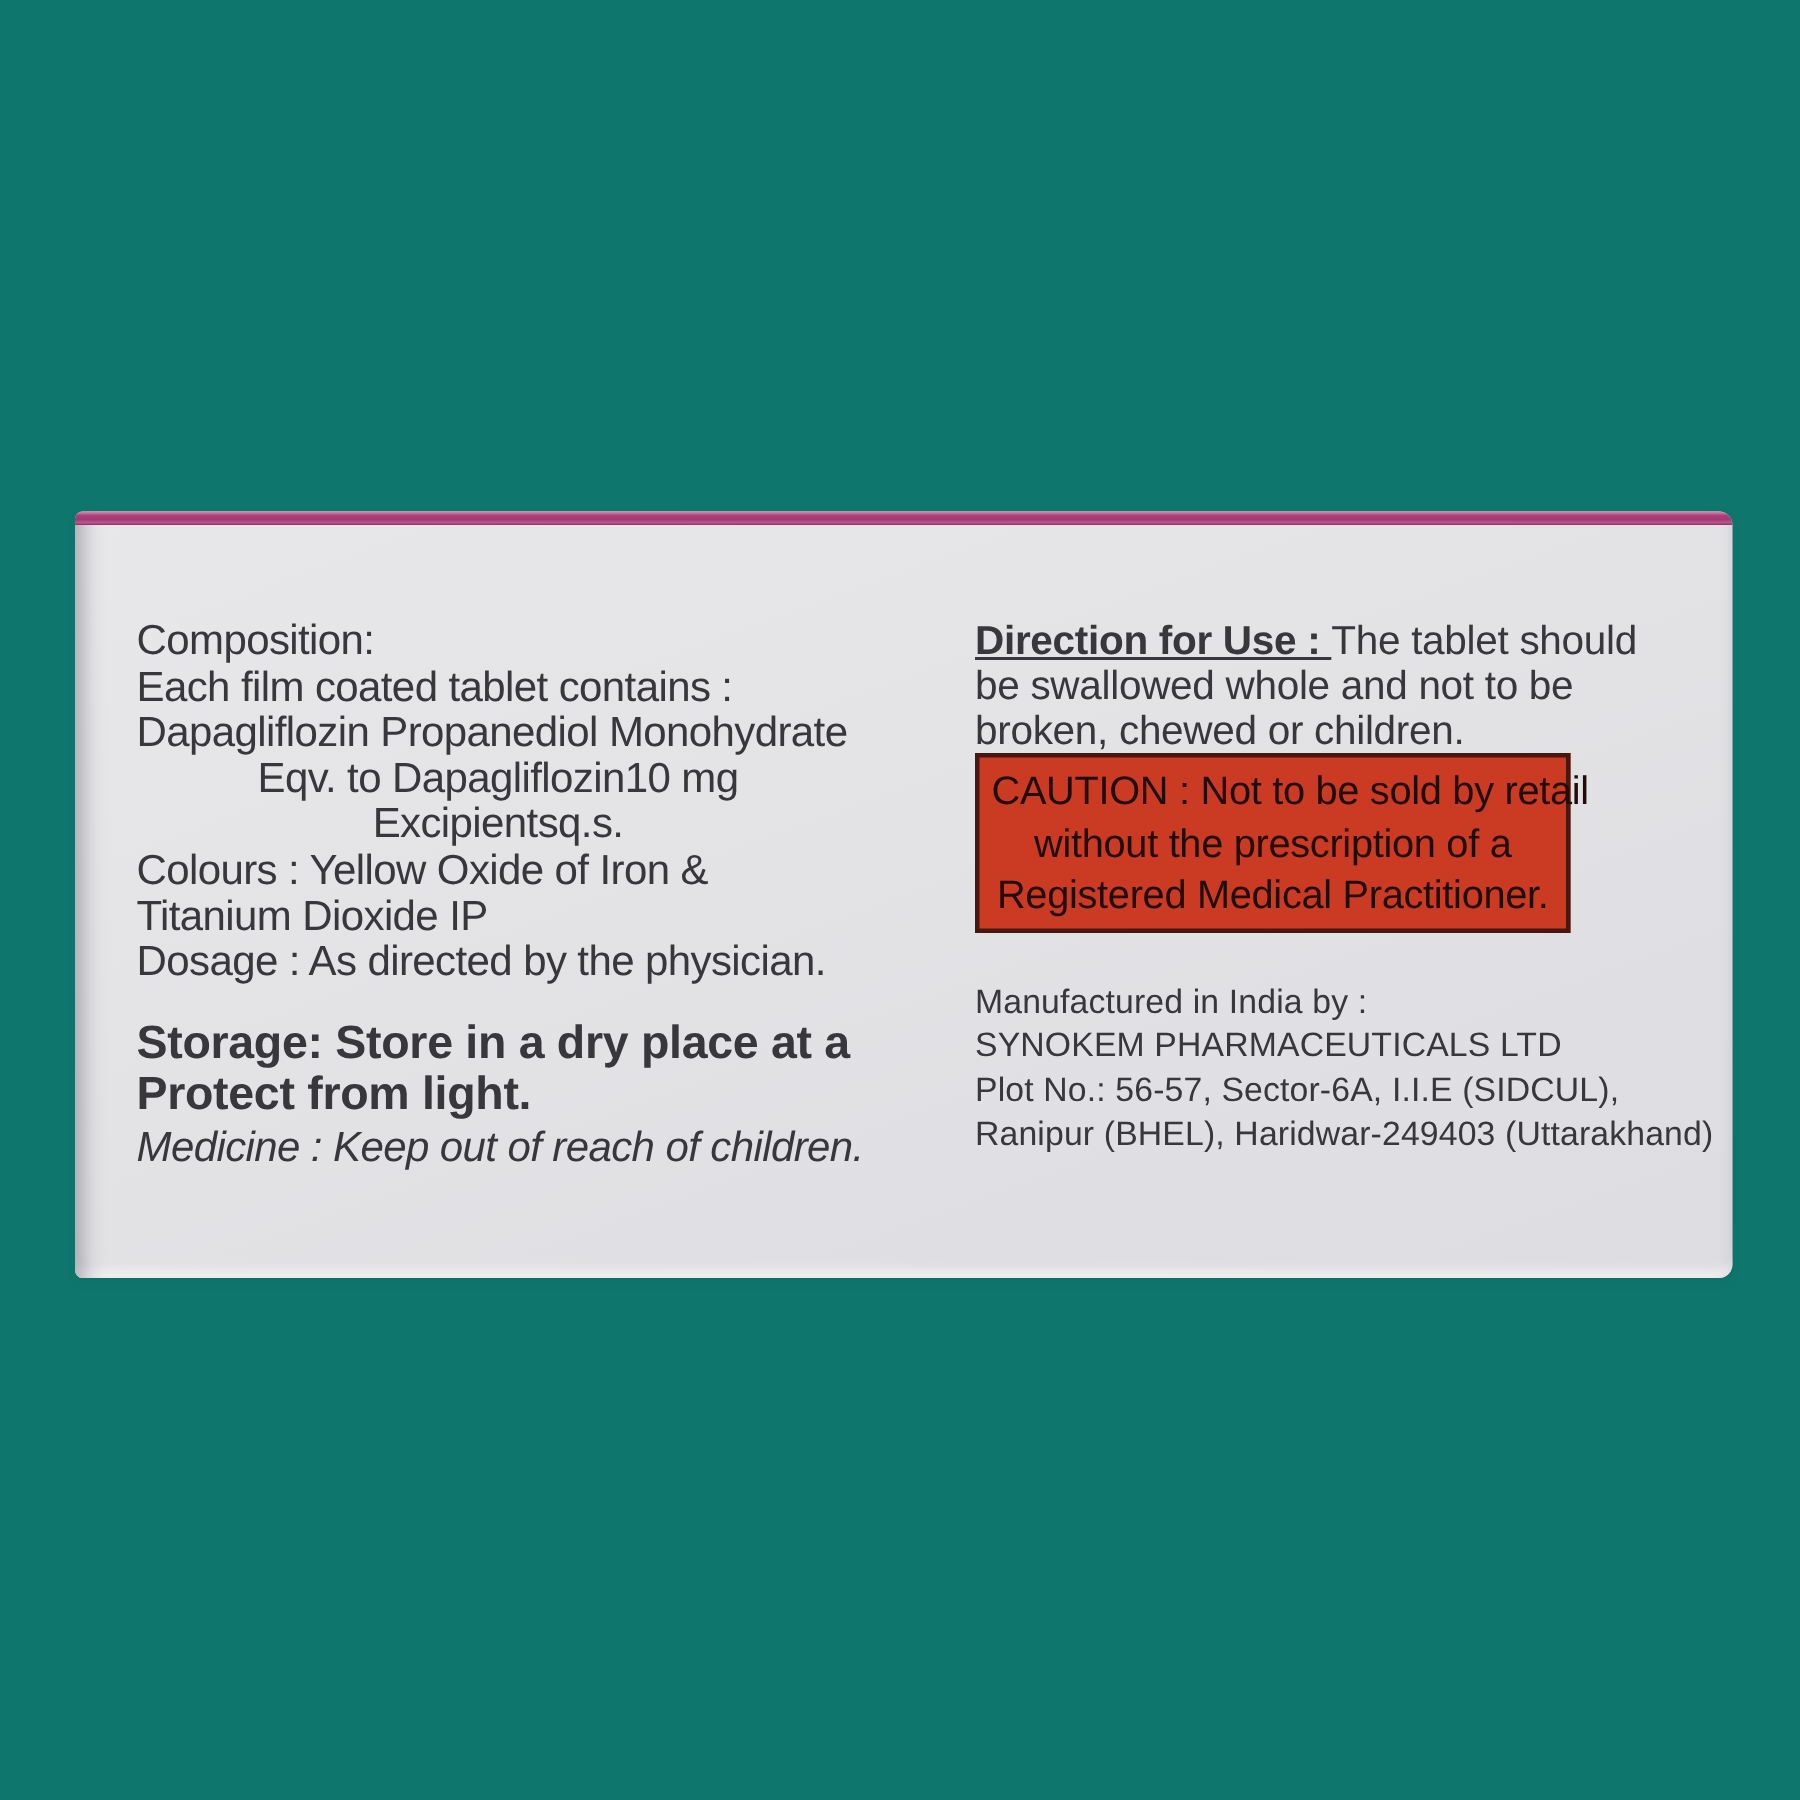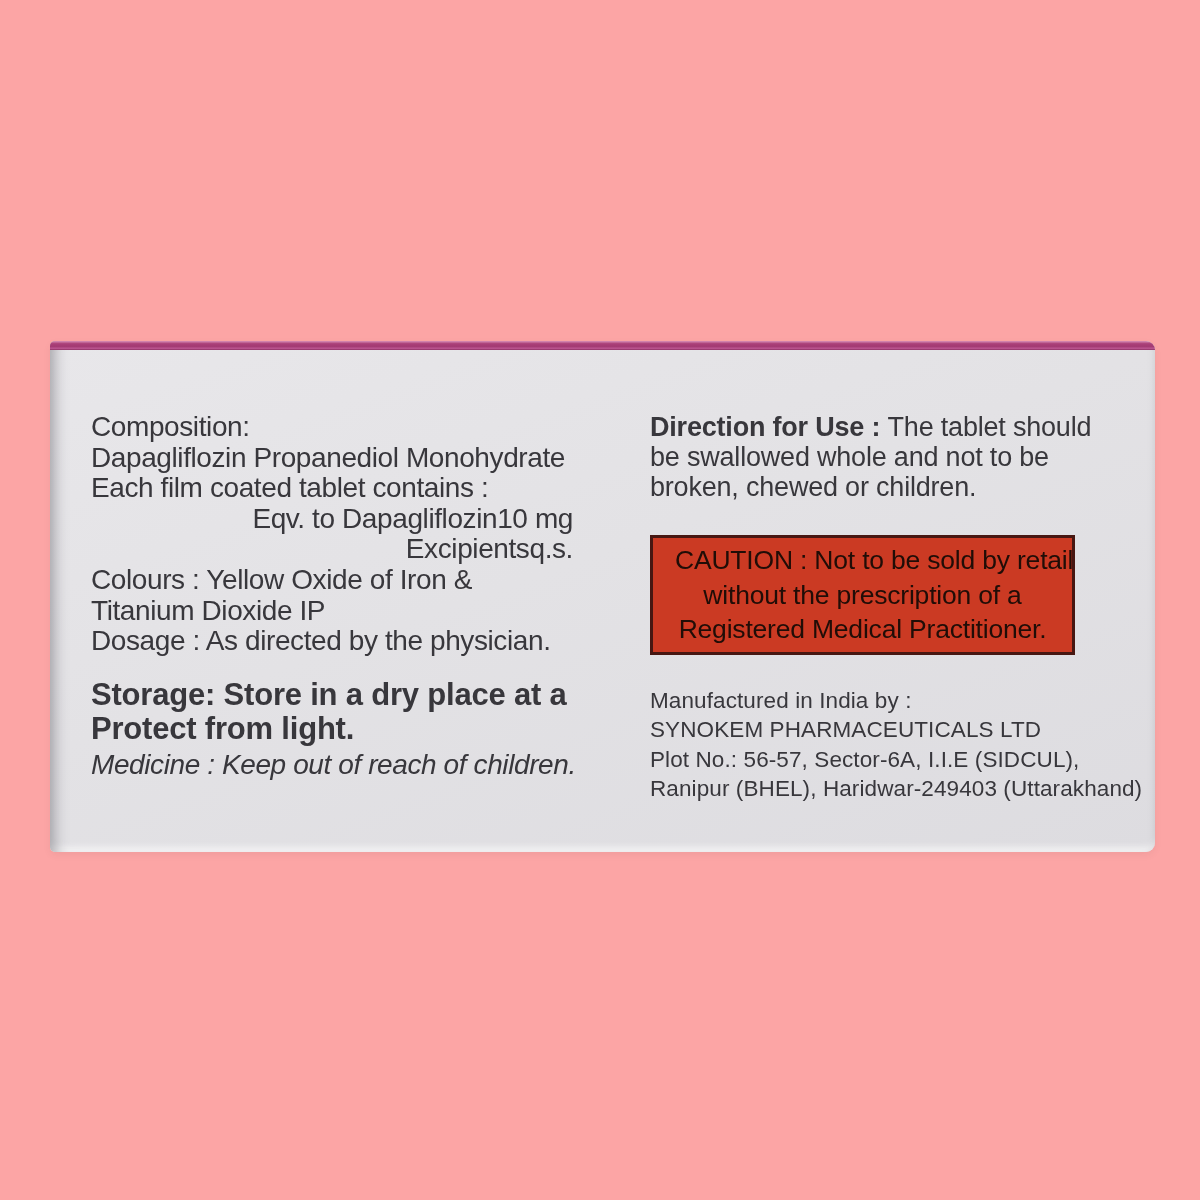--- a/index.html
+++ b/index.html
@@ -1,18 +1,18 @@
 <!DOCTYPE html>
 <html><head>
 <meta charset="utf-8">
 <style>
   html,body { margin:0; padding:0; background:#fdfdfd; }
   .scene {
     position:relative; width:1200px; height:1200px; overflow:hidden;
-    background:#fca5a5;
+    background:#0f766e;
     font-family:"Liberation Sans", sans-serif;
   }
   .box {
     position:absolute; left:50px; top:341px; width:1105px; height:511px;
     background:linear-gradient(160deg,#e8e7ea 0%, #e3e2e5 45%, #dddce0 100%);
     border-radius:5px 9px 9px 5px;
     box-shadow:
       inset 13px 0 14px -9px rgba(92,90,98,.5),
       inset -4px 0 9px -6px rgba(120,118,126,.4),
       inset 0 -9px 7px -5px rgba(255,255,255,.9),
@@ -21,47 +21,47 @@
   .strip {
     position:absolute; top:0; left:0; right:0; height:9px;
     border-radius:5px 9px 0 0;
     background:linear-gradient(180deg,#d892b7 0%, #ab4079 30%, #a23a72 60%, #bb5590 82%, #8d3063 100%);
   }
   .col-left {
     position:absolute; left:41px; top:71px; width:482px;
     color:#38373c; font-size:28px; line-height:30.6px; letter-spacing:-0.4px;
   }
   .ln { white-space:nowrap; }
-  .spread { display:flex; justify-content:flex-end; }
+  .spread { display:flex; justify-content:center; }
   .storage { font-weight:bold; font-size:31px; line-height:34.5px; margin-top:21px; letter-spacing:-0.2px; }
   .medicine { margin-top:3px;font-style:italic; }
   .col-right {
     position:absolute; left:600px; top:71px; width:472px;
     color:#38373c; font-size:27px; line-height:30px; letter-spacing:-0.2px;
   }
-  .direction .lead { font-weight:bold; }
+  .direction .lead { font-weight:bold;text-decoration:underline; }
   .caution {
-    margin-top:33px; width:375px;
+    width:375px;
     border:3px solid #471712; background:#cb3a23; color:#200d07;
     text-align:center; font-size:26.5px; line-height:34.5px;
-    padding:5px 22px; letter-spacing:-0.2px;
+    padding:5px 8px; letter-spacing:-0.2px;
   }
   .mfg { margin-top:31px; font-size:22.5px; line-height:29.5px; letter-spacing:0.1px; }
 </style>
 </head>
 <body>
 
 <div class="scene">
   <div class="box">
     <div class="strip"></div>
 
     <div class="col-left">
       <div class="ln">Composition:</div>
+      <div class="ln">Each film coated tablet contains :</div>
       <div class="ln">Dapagliflozin Propanediol Monohydrate</div>
-      <div class="ln">Each film coated tablet contains :</div>
       <div class="ln spread">
         <span>Eqv. to Dapagliflozin</span>
         <span>10 mg</span>
       </div>
       <div class="ln spread">
         <span>Excipients</span>
         <span>q.s.</span>
       </div>
       <div class="ln">Colours : Yellow Oxide of Iron &amp;</div>
       <div class="ln">Titanium Dioxide IP</div>

